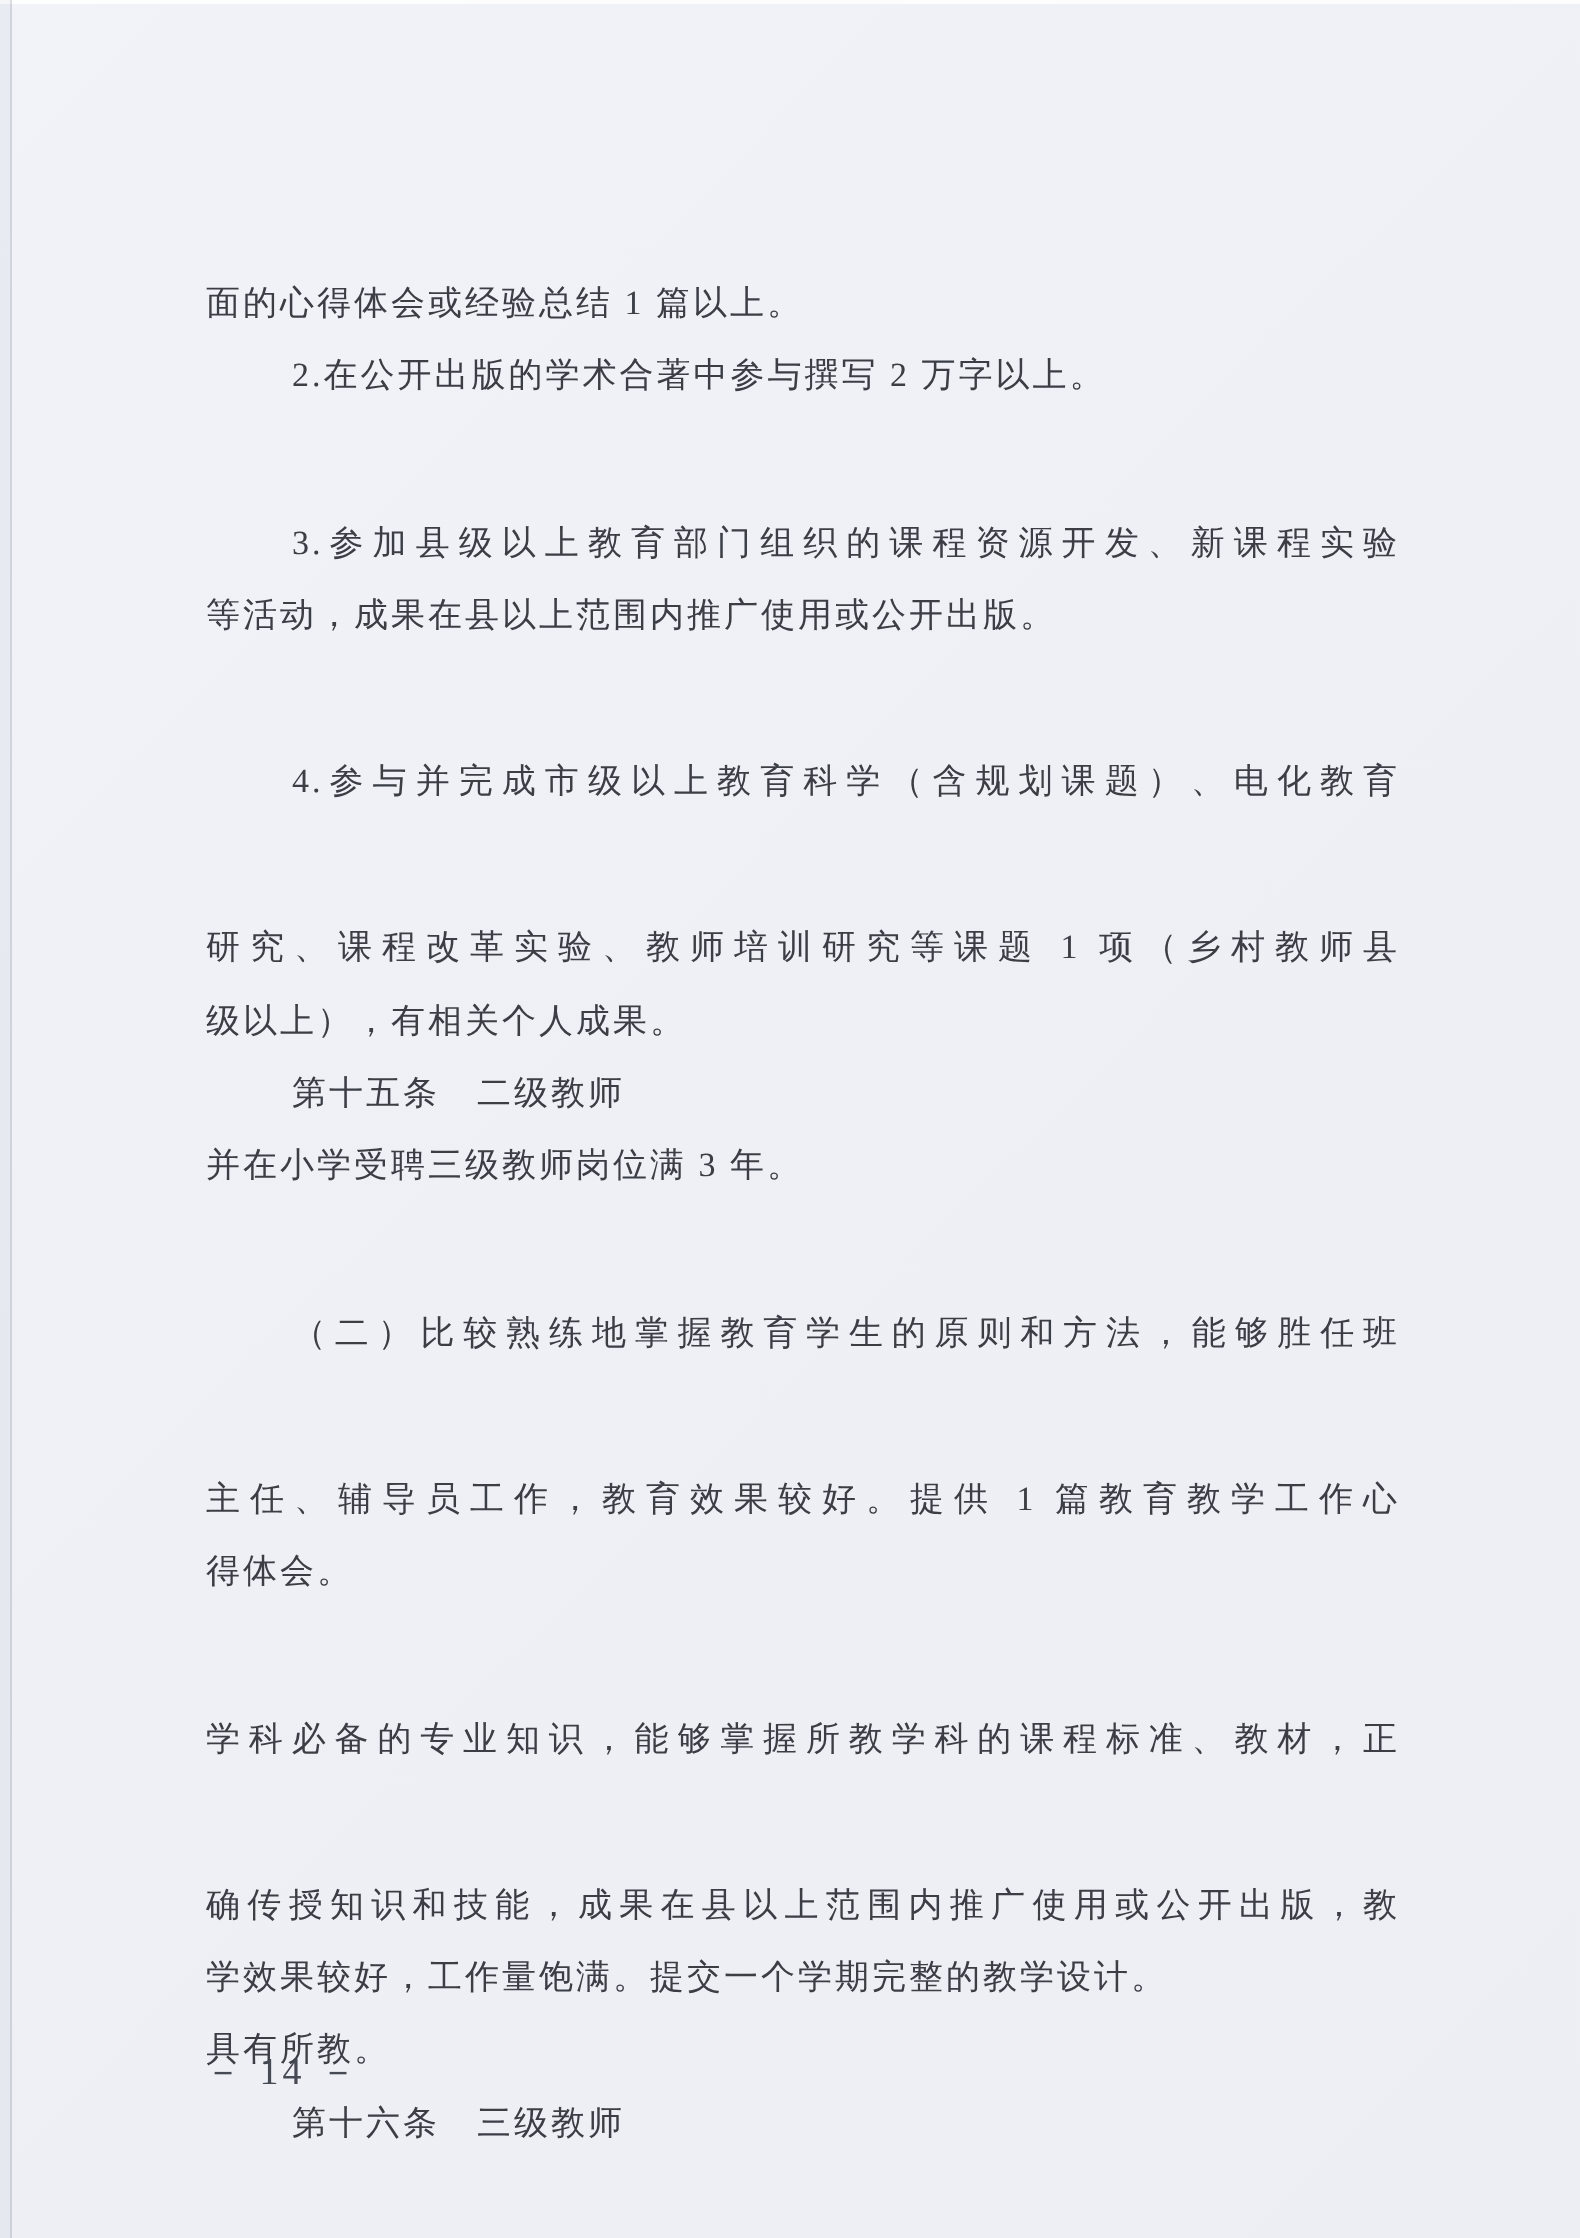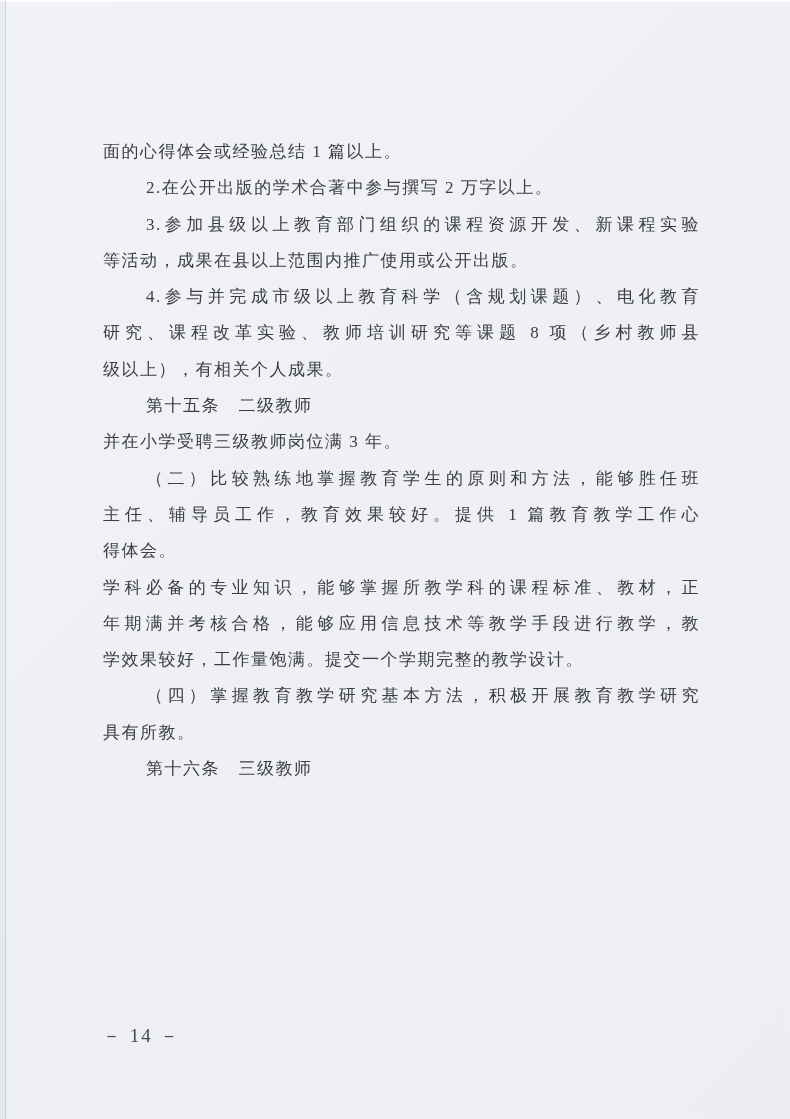--- a/index.html
+++ b/index.html
@@ -49,20 +49,21 @@
     height: 36.3px;
     white-space: nowrap;
     text-align: left;
   }
   
   .line.j {
     white-space: normal;
     text-align: justify;
     text-align-last: justify;
     text-justify: inter-character;
+    margin-top: 47px;
   }
   
   .line.ind {
     text-indent: 43px;
   }
   .footer {
     position: absolute;
     left: 102px;
     top: 1023px;
     color: #464a54;
@@ -78,29 +79,28 @@
   <div class="scan-top-line"></div>
   <div class="scan-edge-strip"></div>
   <div class="scan-edge-line"></div>
 
   <main class="text-block">
       <div class="line">面的心得体会或经验总结 1 篇以上。</div>
       <div class="line ind">2.在公开出版的学术合著中参与撰写 2 万字以上。</div>
       <div class="line j ind">3.参加县级以上教育部门组织的课程资源开发、新课程实验</div>
       <div class="line">等活动，成果在县以上范围内推广使用或公开出版。</div>
       <div class="line j ind">4.参与并完成市级以上教育科学（含规划课题）、电化教育</div>
-      <div class="line j">研究、课程改革实验、教师培训研究等课题 8 项（乡村教师县</div>
+      <div class="line j">研究、课程改革实验、教师培训研究等课题 1 项（乡村教师县</div>
       <div class="line">级以上），有相关个人成果。</div>
       <div class="line ind">第十五条　二级教师</div>
       <div class="line">并在小学受聘三级教师岗位满 3 年。</div>
       <div class="line j ind">（二）比较熟练地掌握教育学生的原则和方法，能够胜任班</div>
       <div class="line j">主任、辅导员工作，教育效果较好。提供 1 篇教育教学工作心</div>
       <div class="line">得体会。</div>
       <div class="line j">学科必备的专业知识，能够掌握所教学科的课程标准、教材，正</div>
-      <div class="line j">年期满并考核合格，能够应用信息技术等教学手段进行教学，教</div>
+      <div class="line j">确传授知识和技能，成果在县以上范围内推广使用或公开出版，教</div>
       <div class="line">学效果较好，工作量饱满。提交一个学期完整的教学设计。</div>
-      <div class="line j ind">（四）掌握教育教学研究基本方法，积极开展教育教学研究</div>
       <div class="line">具有所教。</div>
       <div class="line ind">第十六条　三级教师</div>
     </main>
 
   <div class="footer">－ 14 －</div>
 </div>
 
 </body></html>

